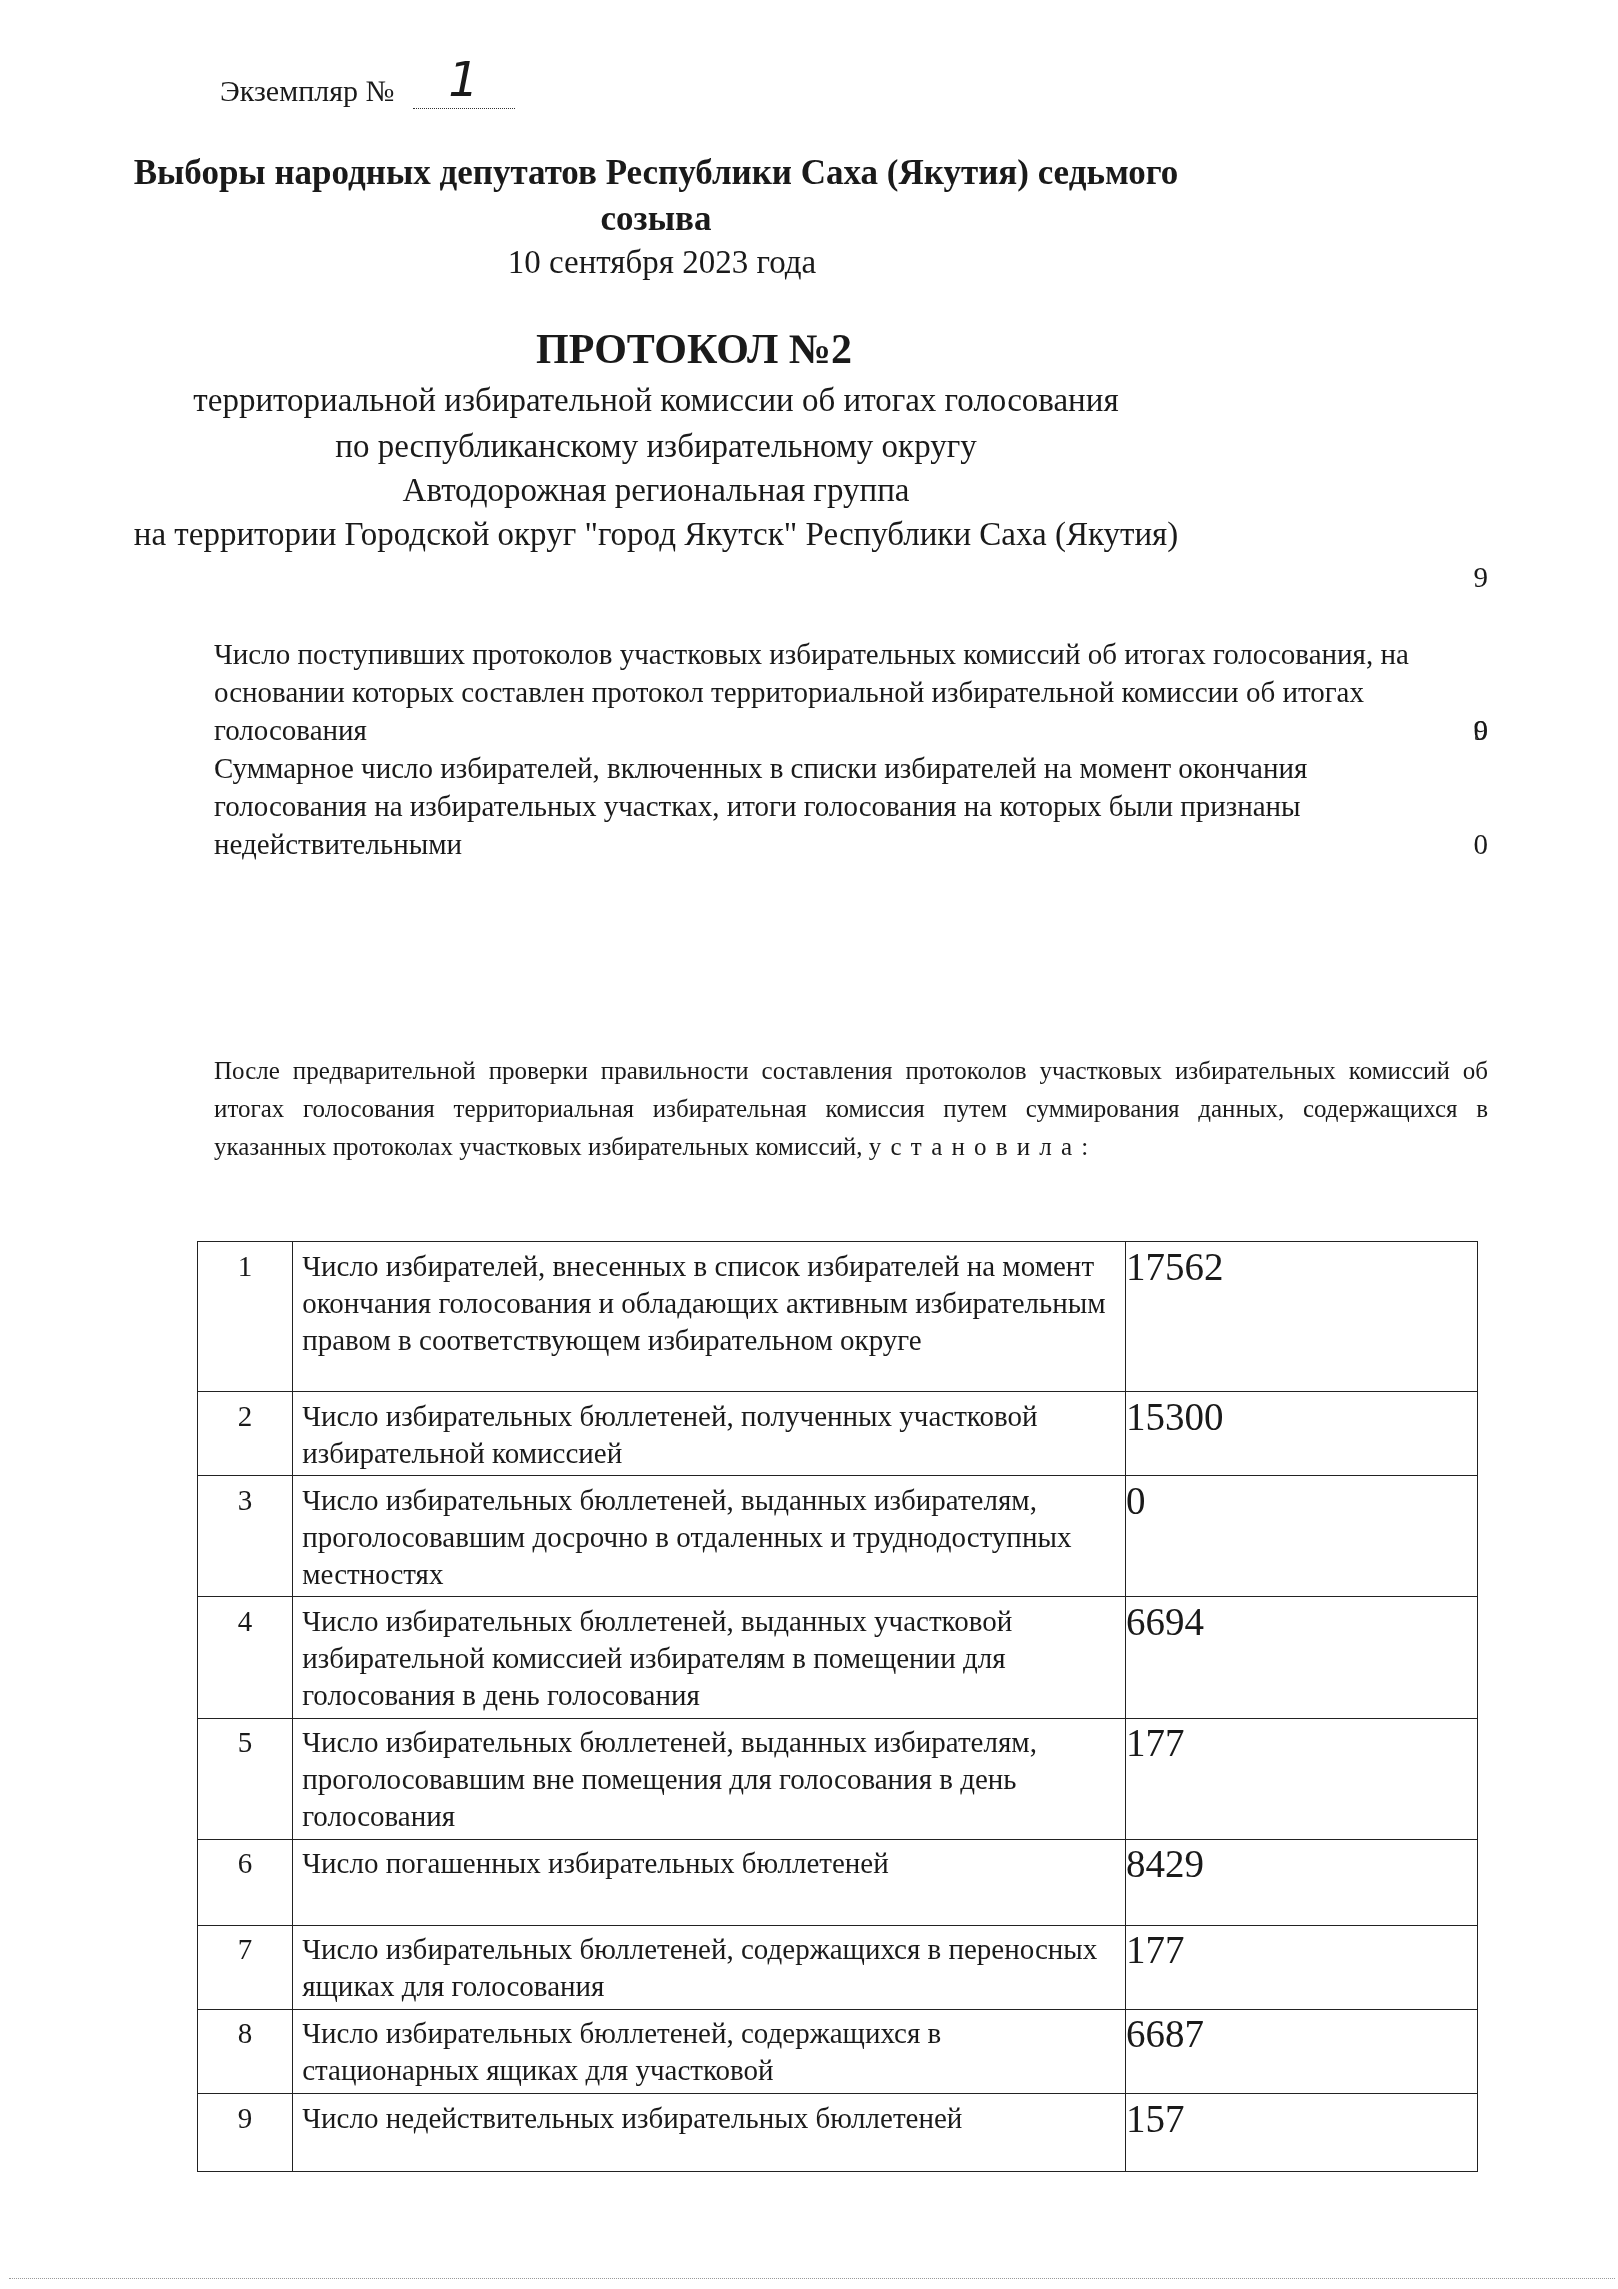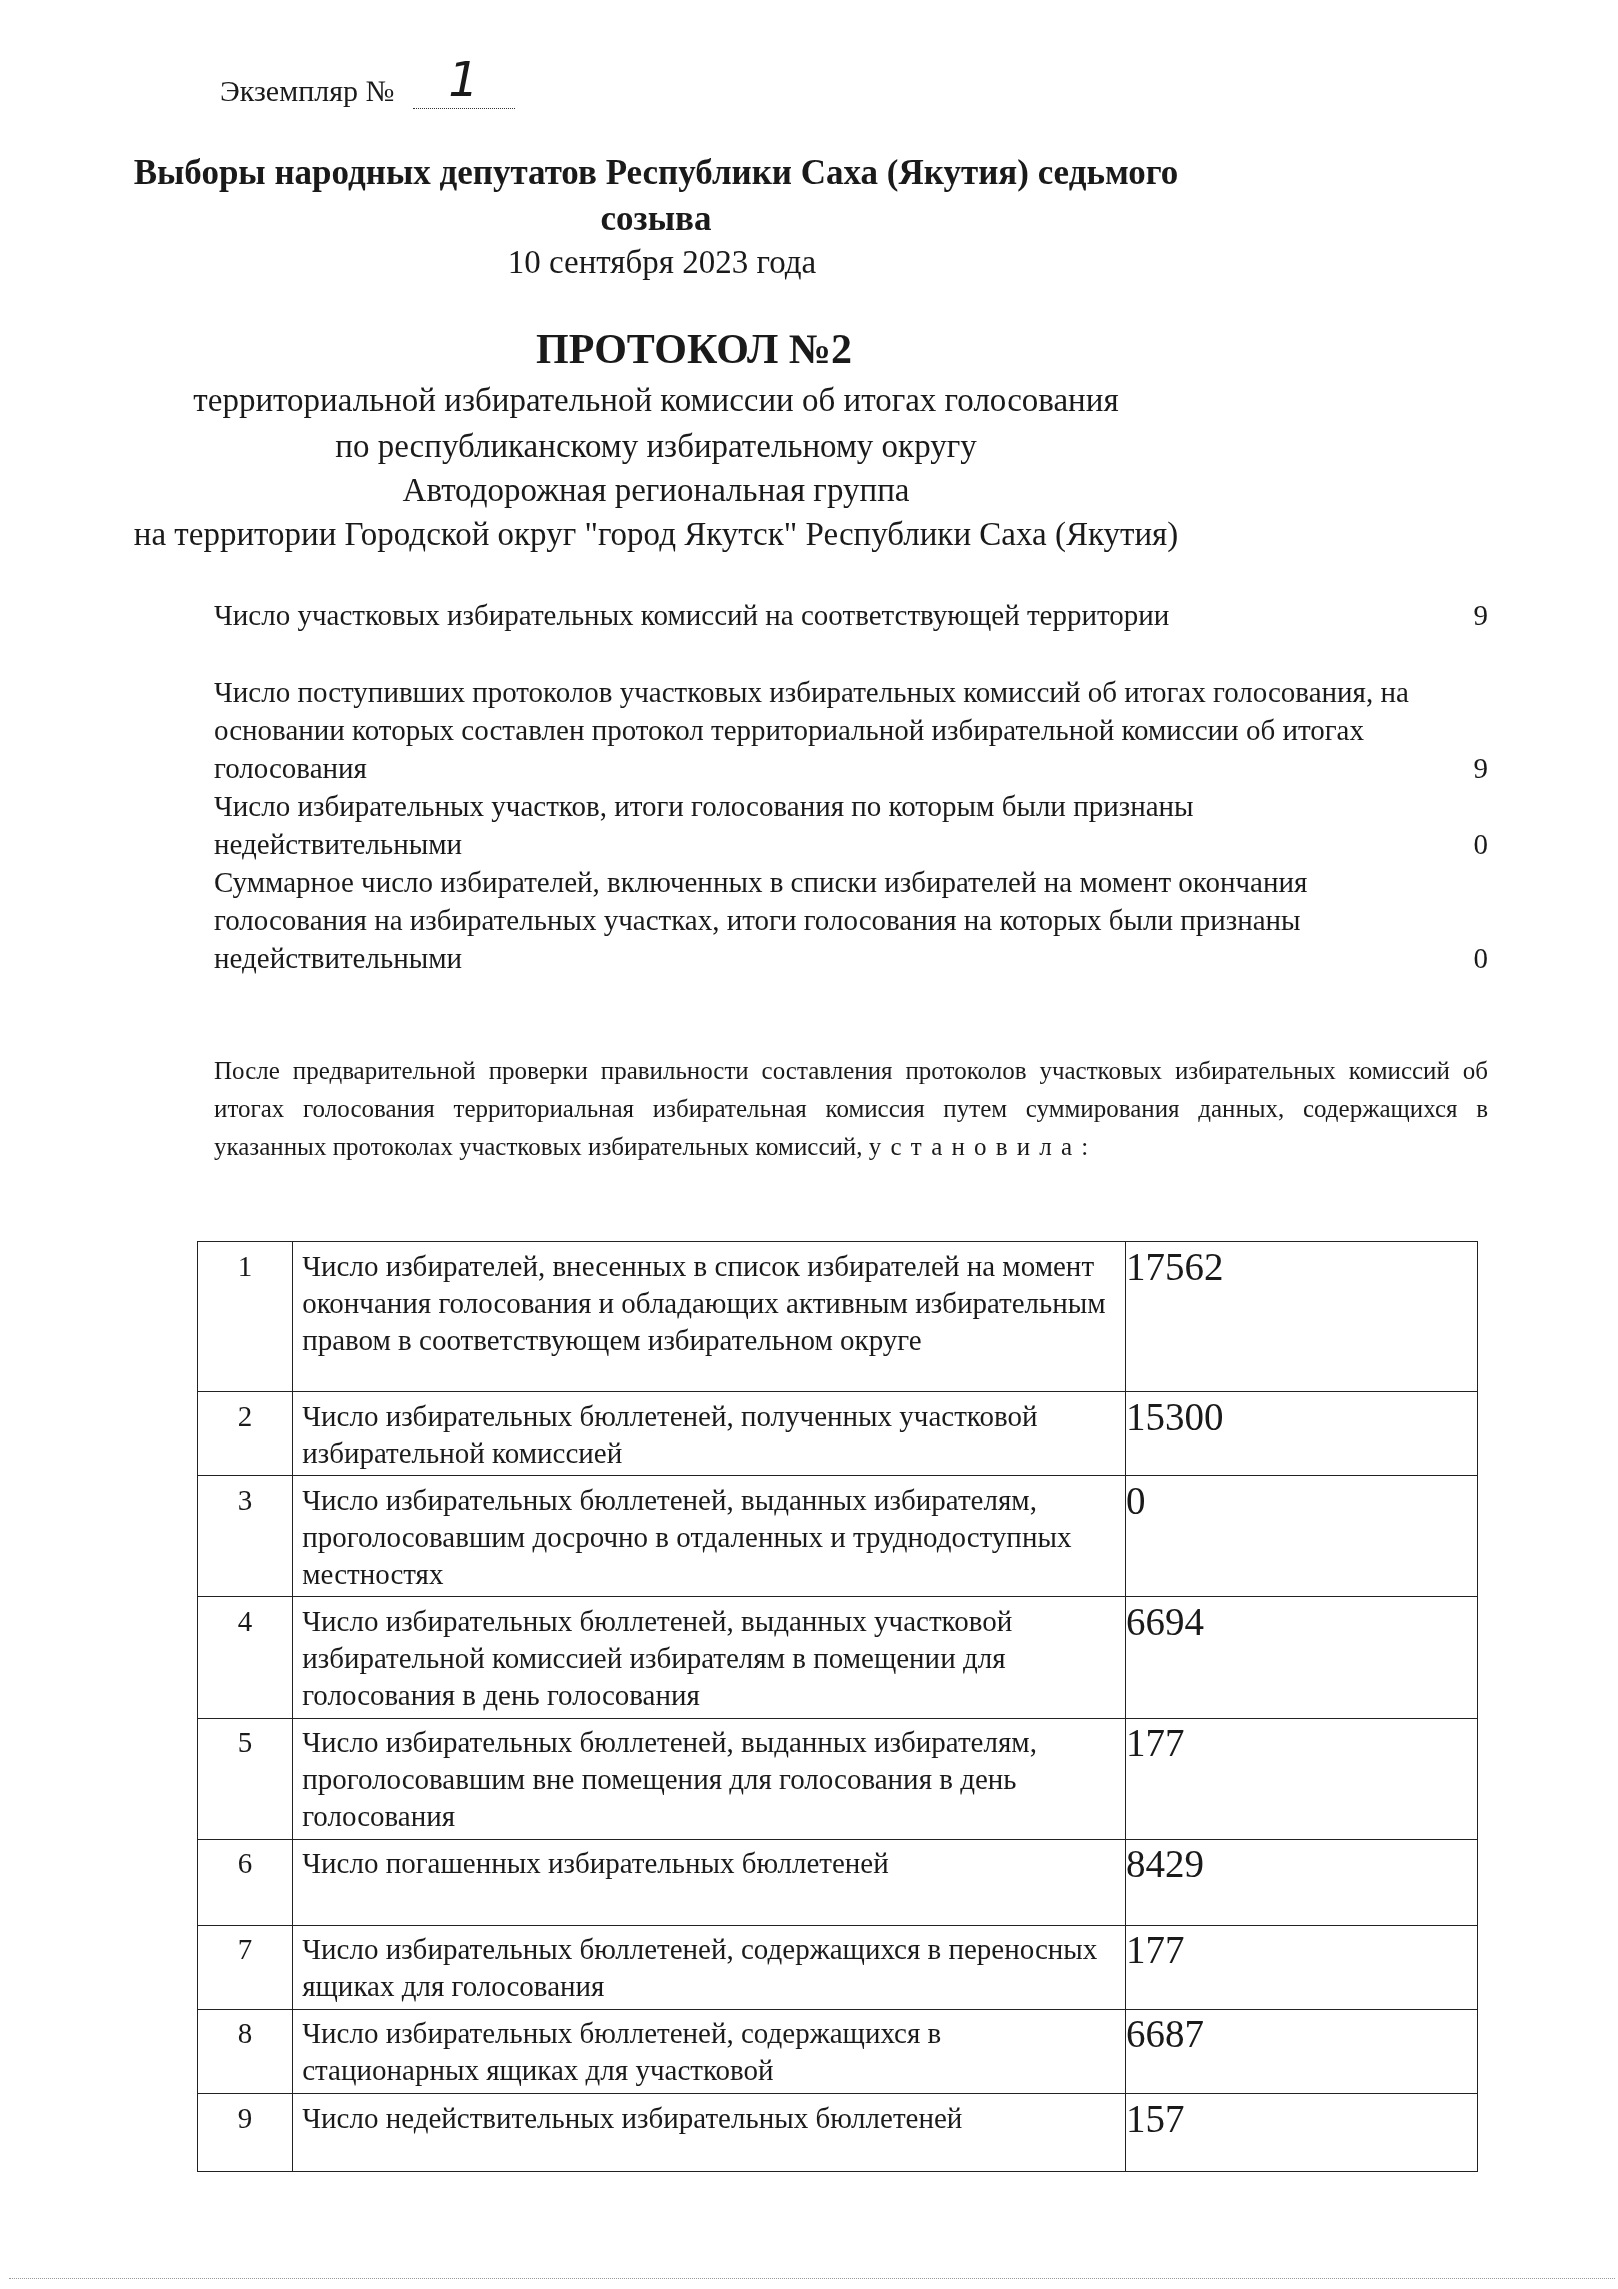--- a/index.html
+++ b/index.html
@@ -47,29 +47,27 @@
 <div class="abs center h2" style="top:240px;padding-left:6px;">10 сентября 2023 года</div>
 
 <div class="abs center ptitle" style="top:325px;">ПРОТОКОЛ №2</div>
 <div class="abs center sub" style="top:377px;">территориальной избирательной комиссии об итогах голосования</div>
 <div class="abs center sub" style="top:423px;">по республиканскому избирательному округу</div>
 <div class="abs center sub" style="top:467px;">Автодорожная региональная группа</div>
 <div class="abs center sub" style="top:511px;">на территории Городской округ "город Якутск" Республики Саха (Якутия)</div>
 
 <div class="abs stat-block" style="top:596px;">
   <div class="stat" style="margin-bottom:39px;">
-    <span>Число участковых избирательных комиссий на соответствующей территории</span>
     <span class="val">9</span>
   </div>
   <div class="stat">
     <span>Число поступивших протоколов участковых избирательных комиссий об итогах голосования, на основании которых составлен протокол территориальной избирательной комиссии об итогах голосования</span>
     <span class="val">9</span>
   </div>
   <div class="stat">
-    <span>Число избирательных участков, итоги голосования по которым были признаны недействительными</span>
     <span class="val">0</span>
   </div>
   <div class="stat">
     <span>Суммарное число избирателей, включенных в списки избирателей на момент окончания голосования на избирательных участках, итоги голосования на которых были признаны недействительными</span>
     <span class="val">0</span>
   </div>
 </div>
 
 <div class="abs para" style="top:1052px;">
   <span>После предварительной проверки правильности составления протоколов участковых избирательных комиссий об итогах голосования территориальная избирательная комиссия путем суммирования данных, содержащихся в указанных протоколах участковых избирательных комиссий,</span>

